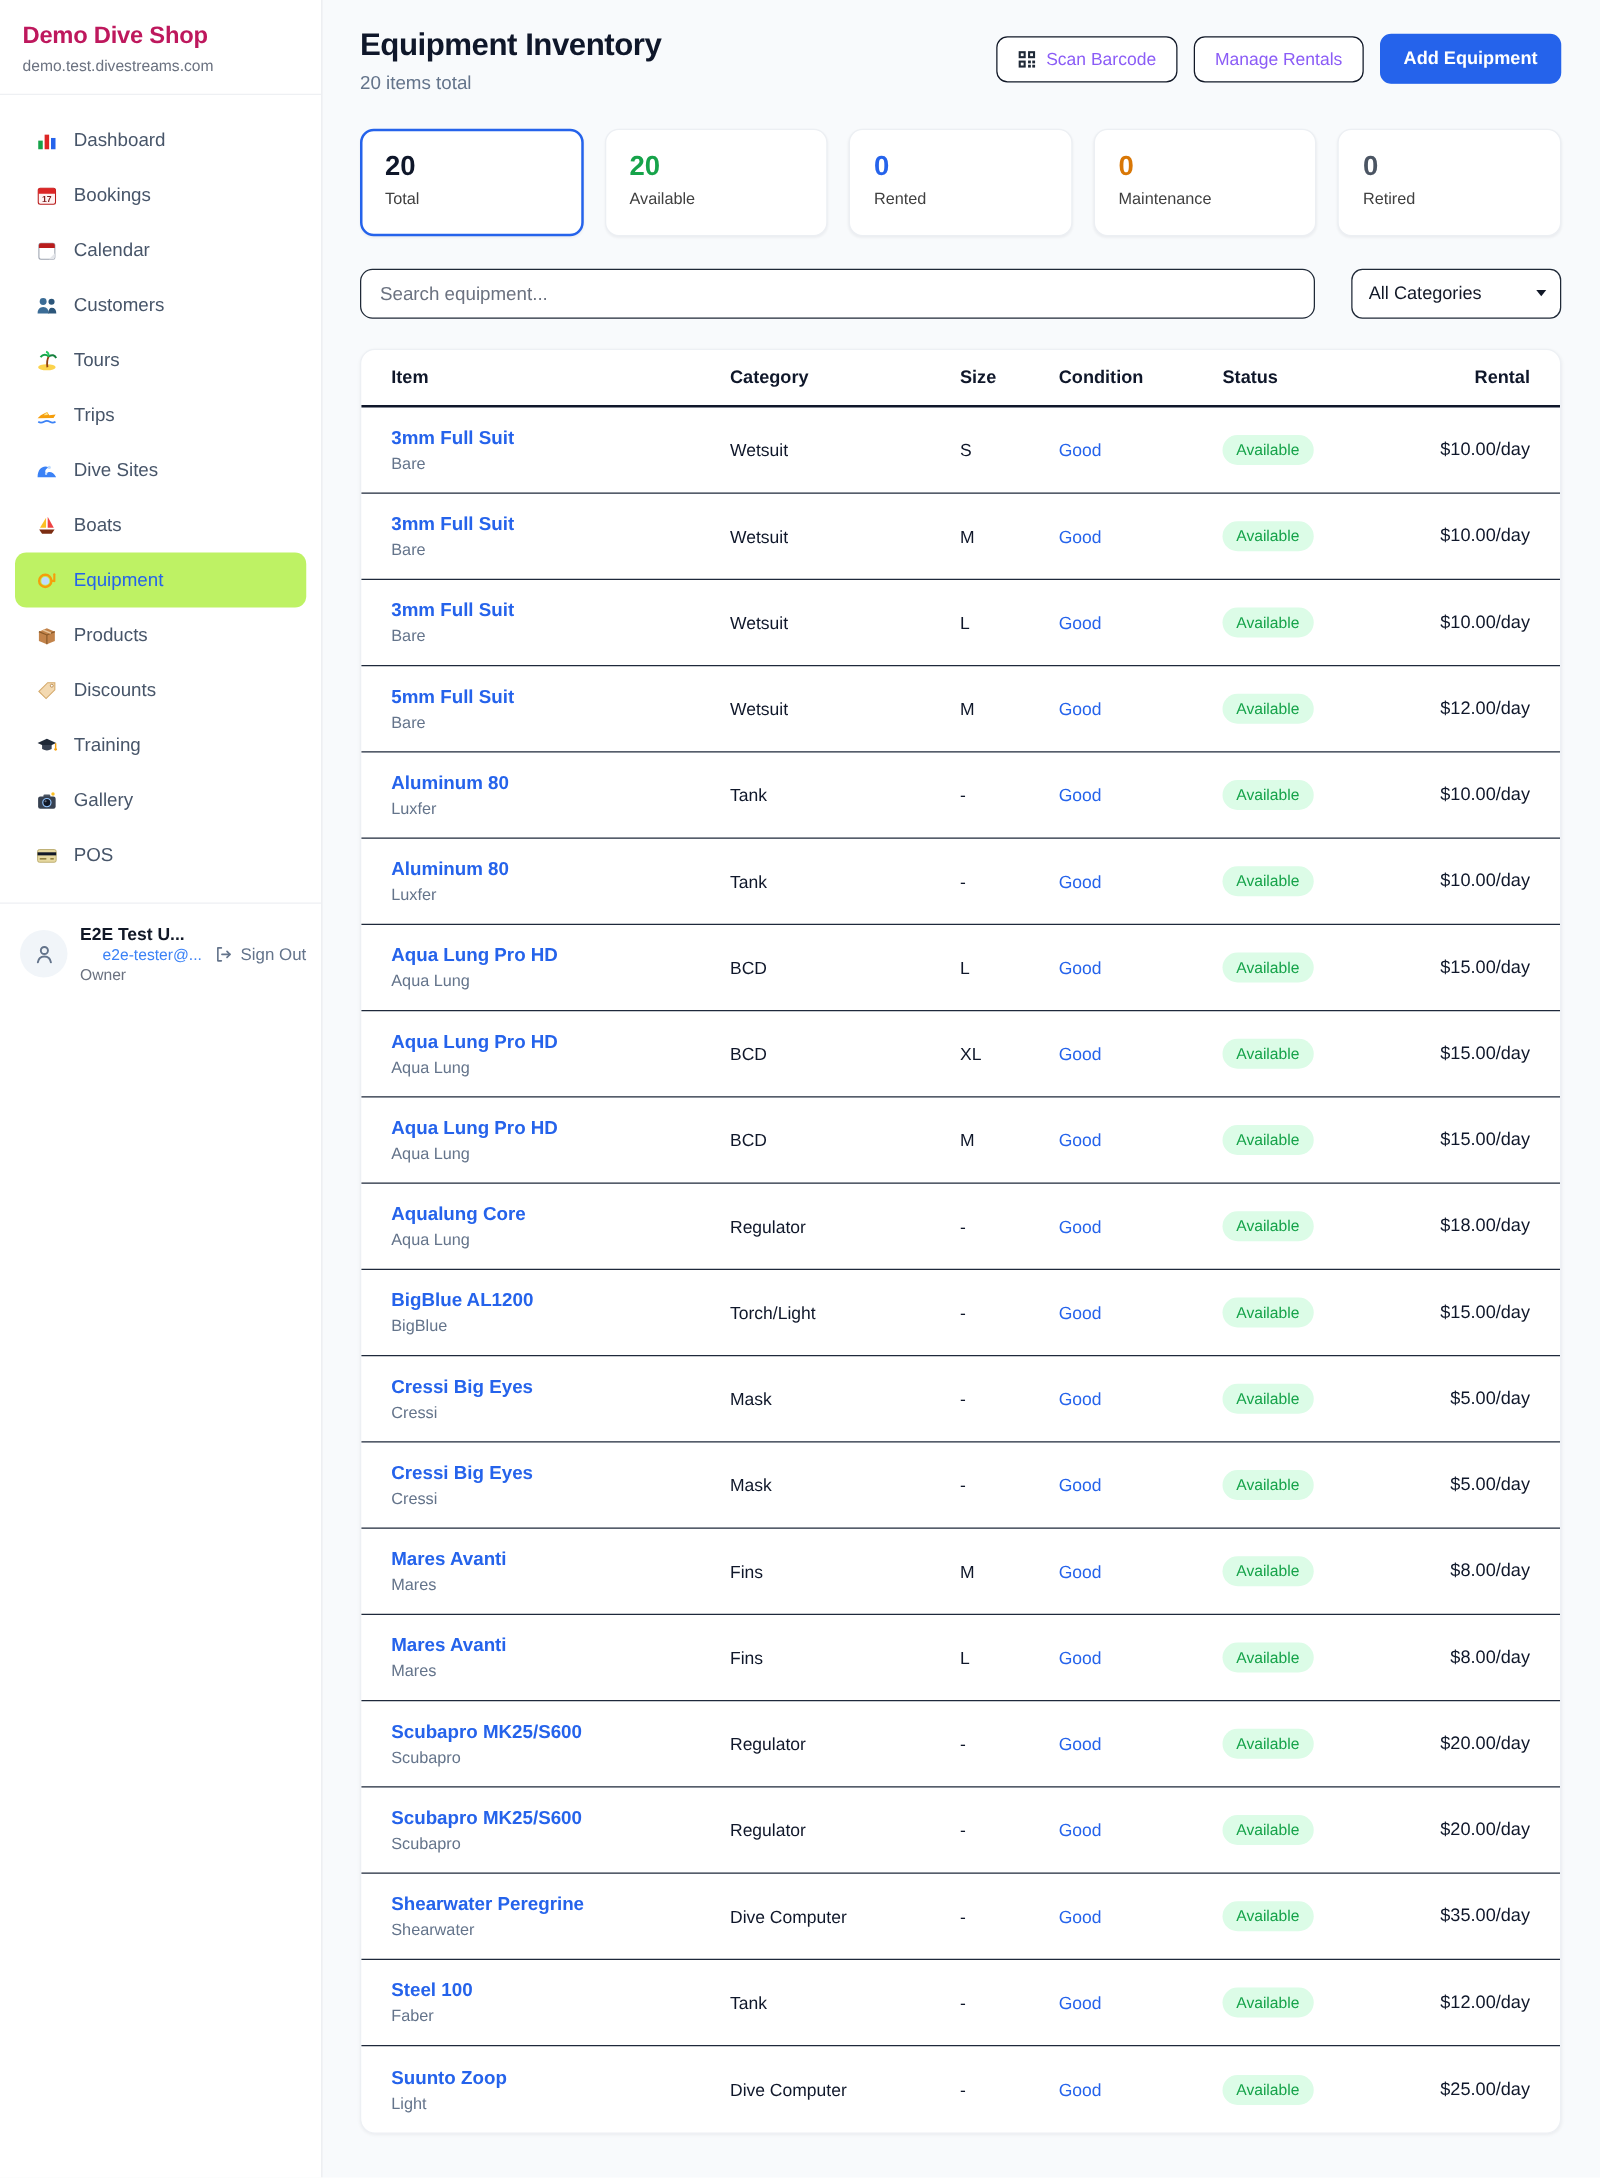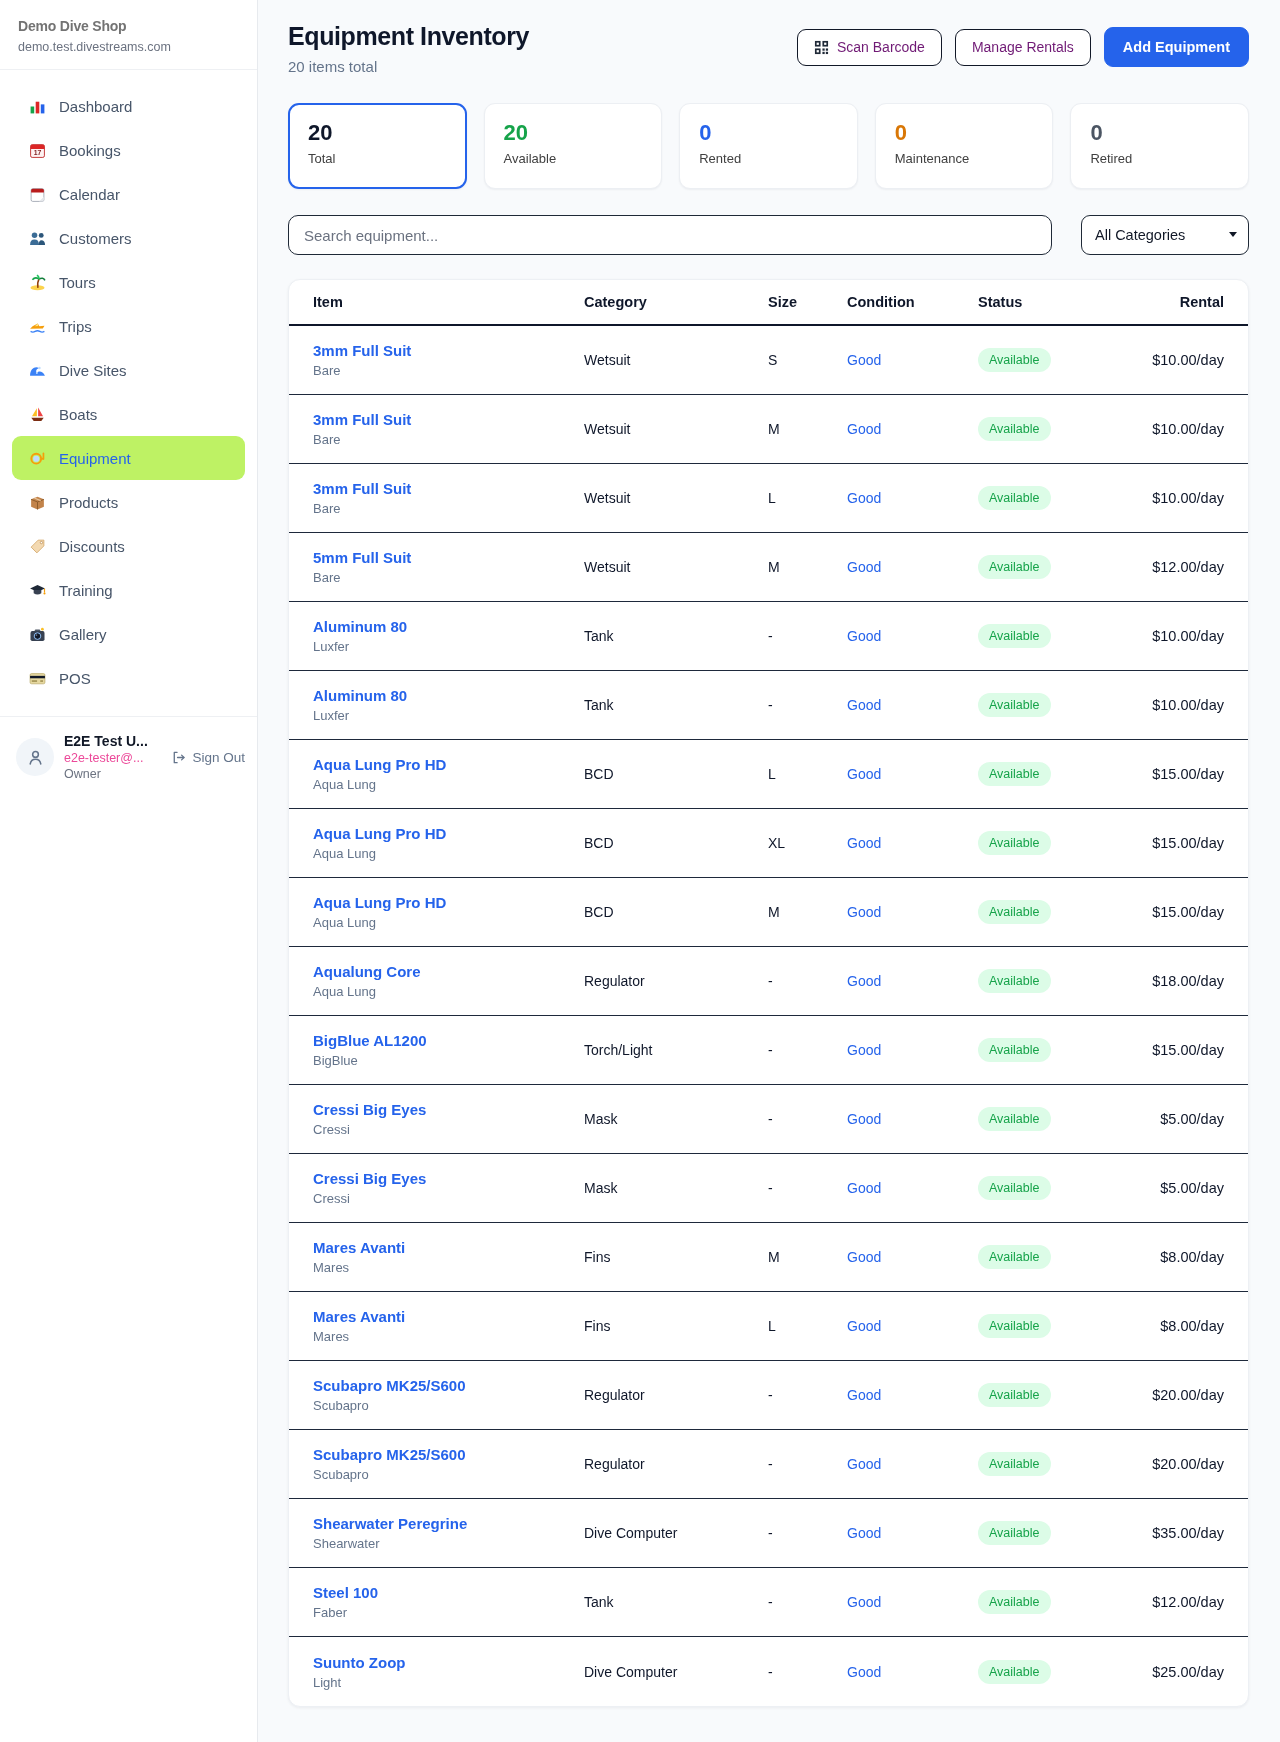--- a/index.html
+++ b/index.html
@@ -4,42 +4,42 @@
 <style>
   * { margin:0; padding:0; box-sizing:border-box; }
   html,body { width:1280px; height:1742px; }
   body {
     font-family:"Liberation Sans","DejaVu Sans",sans-serif;
     background:#f8fafc; color:#0f172a; display:flex; overflow:hidden;
   }
   
   .sidebar { width:258px; min-width:258px; background:#ffffff; border-right:1px solid #e7eaee; display:flex; flex-direction:column; }
   .brand { padding:18px 18px 15px; border-bottom:1px solid #eef0f3; }
-  .brand-name { color:#737373; font-size:14px; font-weight:bold; letter-spacing:-0.2px; cursor:pointer; }
+  .brand-name { color:#be185d; font-size:19px; font-weight:bold; letter-spacing:-0.2px; cursor:pointer; }
   .brand-domain { color:#6b7280; font-size:12.5px; margin-top:6px; }
   .nav { padding:14px 0 8px; }
   .nav-item { display:flex; align-items:center; gap:13px; height:44px; margin:0 12px; padding:0 16px; border-radius:9px; color:#475569; font-size:15px; cursor:pointer; }
   .nav-item.active { background:#bef264; color:#2563eb; }
   .nav-icon { width:18px; height:18px; display:inline-flex; align-items:center; justify-content:center; flex:none; }
   .nav-icon svg { width:17px; height:17px; }
   .sidebar-user { border-top:1px solid #eef0f3; margin-top:8px; padding:16px 12px 16px 16px; display:flex; align-items:center; gap:10px; }
   .avatar { width:38px; height:38px; border-radius:50%; background:#f1f5f9; display:flex; align-items:center; justify-content:center; flex:none; }
   .user-meta { flex:1; min-width:0; overflow:hidden; }
   .user-name { font-size:14px; font-weight:bold; color:#111827; white-space:nowrap; }
-  .user-email { font-size:12.5px; color:#ec4899; margin-top:2px; white-space:nowrap; }
+  .user-email { font-size:12.5px; color:#3b82f6; margin-top:2px; white-space:nowrap;text-align:right; }
   .user-role { font-size:12.5px; color:#6b7280; margin-top:2px; }
   .signout { display:flex; align-items:center; gap:6px; color:#64748b; font-size:13.5px; white-space:nowrap; cursor:pointer; background:none; border:none; font-family:inherit; }
   
   .main { flex:1; padding:22px 31px 33px 30px; }
   .page-head { display:flex; justify-content:space-between; align-items:flex-start; margin-bottom:28px; }
   .page-title { font-size:25px; font-weight:800; color:#0f172a; letter-spacing:-0.4px; }
   .page-sub { font-size:15px; color:#64748b; margin-top:7px; }
   .head-actions { display:flex; align-items:center; gap:13px; margin-top:5px; }
   .btn { font-family:inherit; cursor:pointer; display:flex; align-items:center; gap:8px; }
-  .btn-outline { height:37px; padding:0 16px; background:#fff; border:1px solid #111827; border-radius:9px; font-size:14px; color:#701a75; }
+  .btn-outline { height:37px; padding:0 16px; background:#fff; border:1px solid #111827; border-radius:9px; font-size:14px; color:#8b5cf6; }
   .btn-primary { height:40px; padding:0 18px; background:#2563eb; border:1px solid #2563eb; border-radius:9px; font-size:14.5px; font-weight:600; color:#ffffff; }
   
   .stats { display:flex; gap:17px; margin-bottom:26px; }
   .stat-card { flex:1; height:86px; background:#ffffff; border:1px solid #eceff3; border-radius:11px; padding:16px 19px; box-shadow:0 1px 2px rgba(16,24,40,.05); cursor:pointer; }
   .stat-card.selected { border:2px solid #2563eb; padding:15px 18px; }
   .stat-value { font-size:22px; font-weight:800; line-height:26px; }
   .stat-label { font-size:13px; color:#404040; margin-top:5px; }
   
   .filter-row { display:flex; gap:29px; margin-bottom:24px; }
   .search-input { flex:1; height:40px; background:#fff; border:1.5px solid #1f2937; border-radius:10px; padding:0 15px; font-size:15px; font-family:inherit; color:#111827; }

